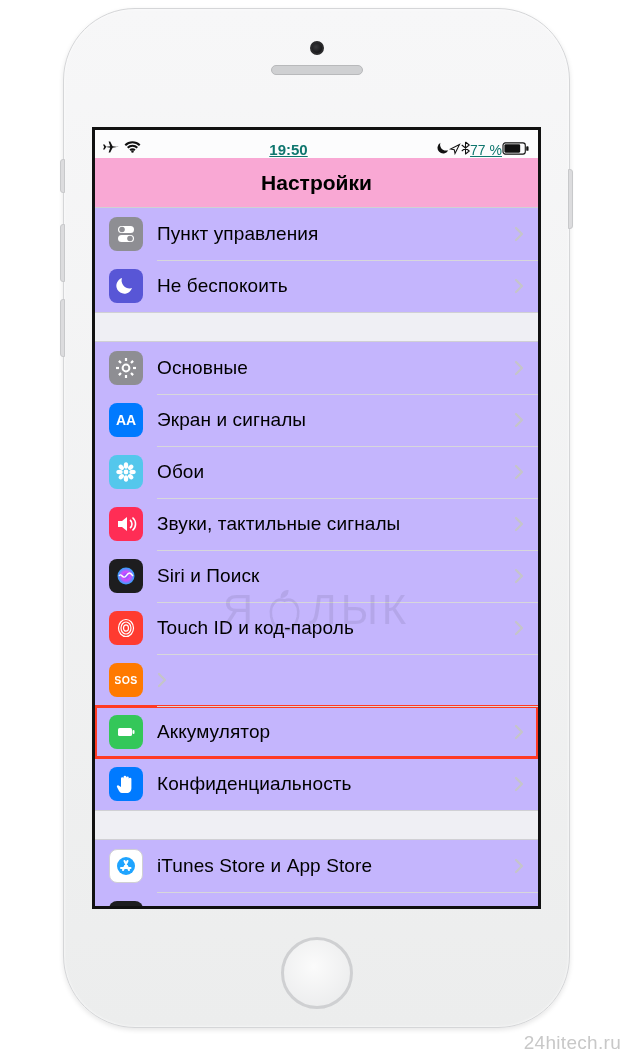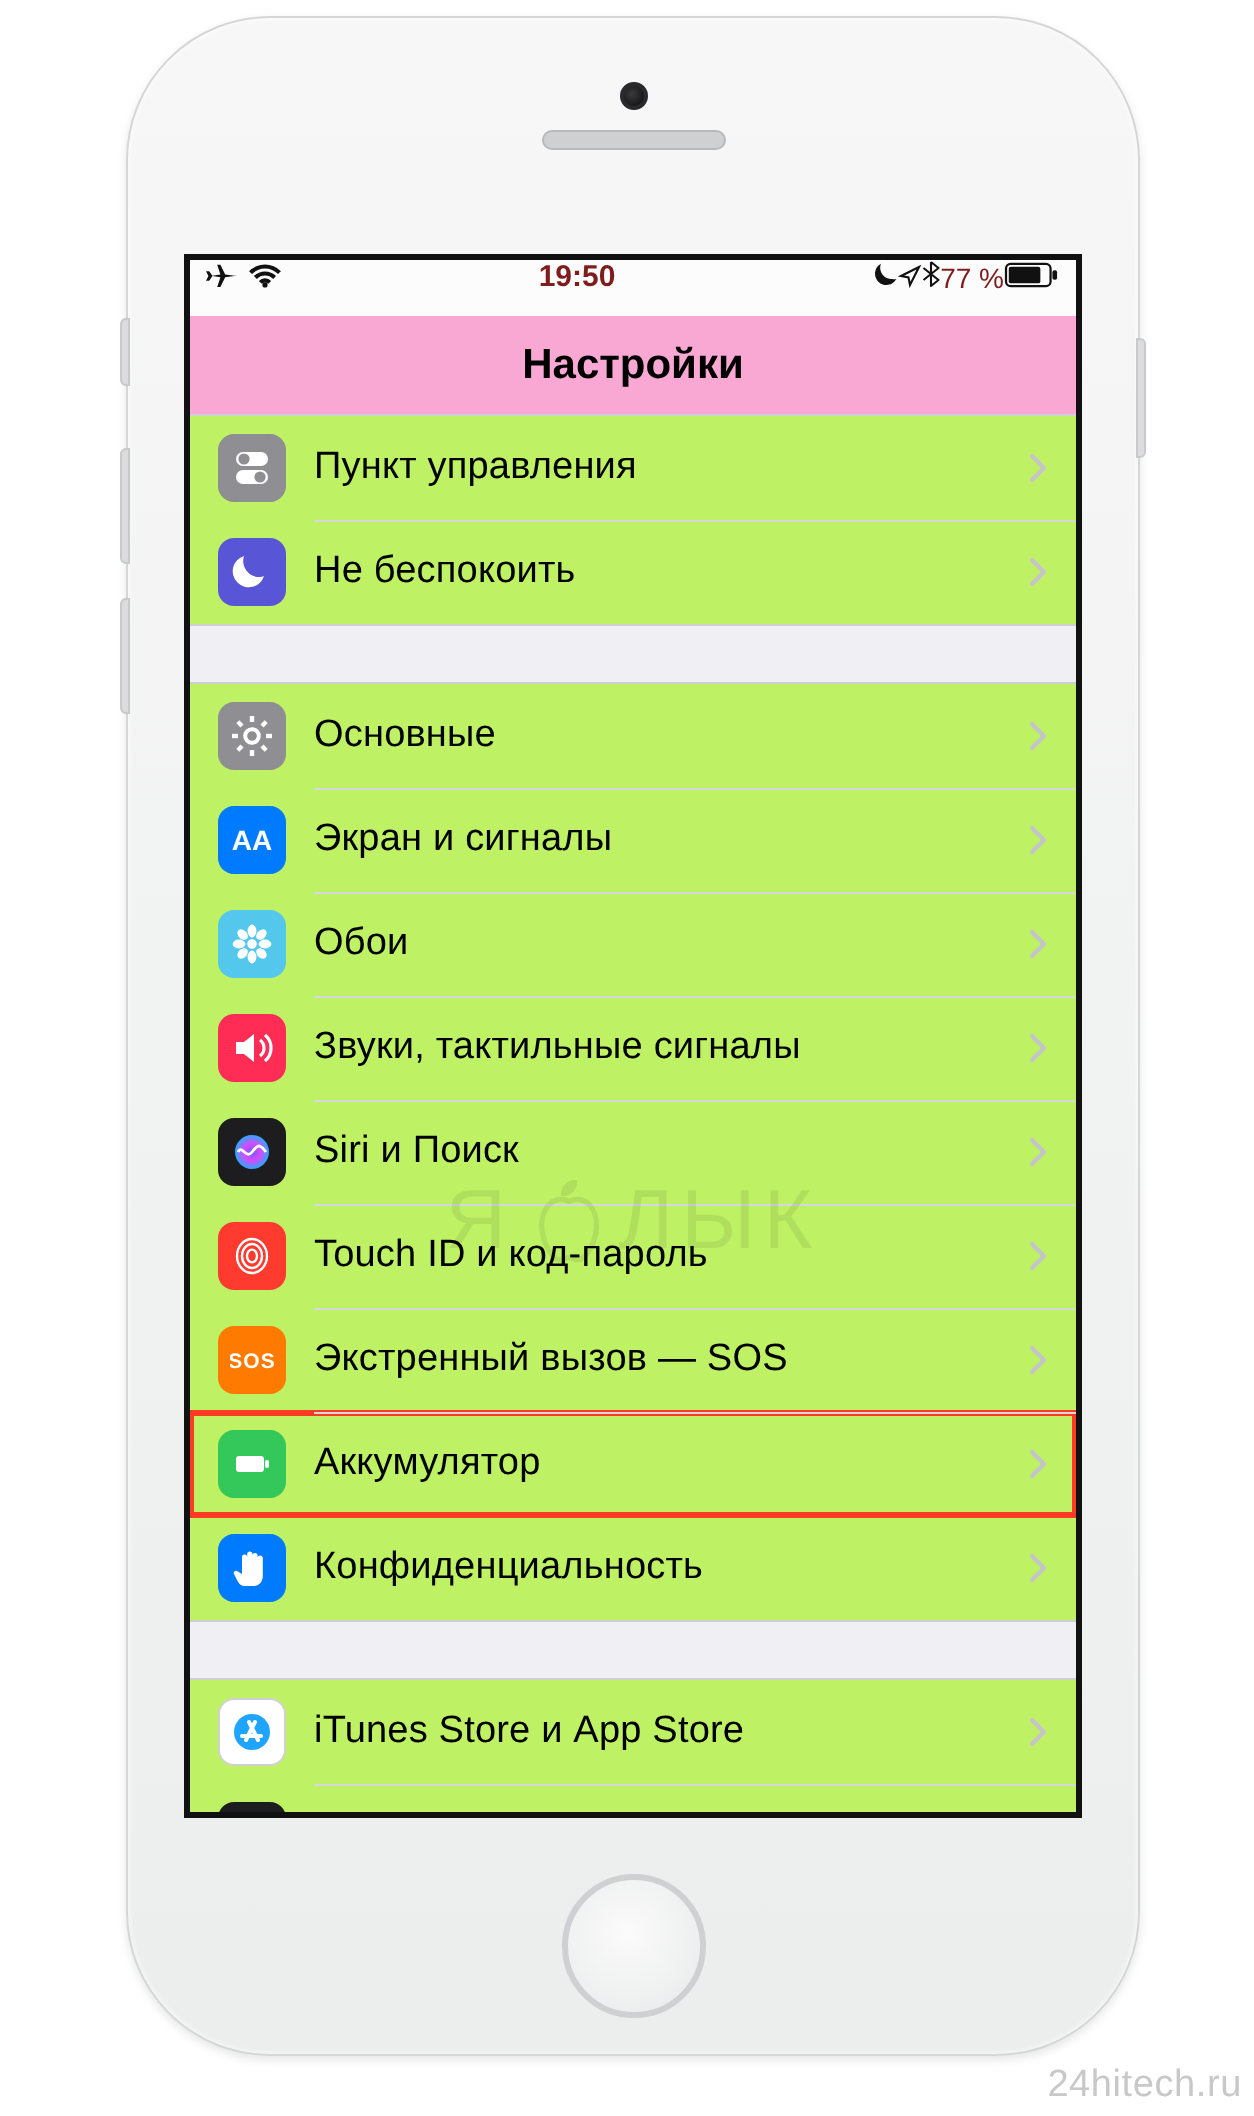--- a/index.html
+++ b/index.html
@@ -46,38 +46,38 @@
   .screen {
     position:absolute; left:28px; right:28px; top:118px; bottom:118px;
     background:#efeff4;
     border:3px solid #111;
     overflow:hidden;
   }
 
   
   .statusbar {
     height:28px; background:#fcfcfd;
-    display:flex; align-items:flex-start; justify-content:space-between;
-    padding:0 8px; font-size:14px; color:#7f1d1d;
+    display:flex; align-items:flex-end; justify-content:space-between;
+    padding:0 8px; font-size:14px; color:#0f766e;text-decoration:underline;
   }
   .sb-left, .sb-right { display:flex; align-items:center; gap:5px; }
   .sb-right { gap:0; }
   .sb-time { font-weight:600; font-size:15px; }
 
   
   .navtitle {
     height:50px; background:#f9a8d4;
     border-bottom:1px solid #d0d0d4;
     display:flex; align-items:center; justify-content:center;
     font-size:21px; font-weight:700; color:#000;
   }
 
   
   .scroll { position:absolute; top:78px; left:0; right:0; bottom:0; overflow:hidden; }
-  .group { margin-top:28px; background:#bef264; border-top:1px solid #d0d0d4; border-bottom:1px solid #d0d0d4; }
+  .group { margin-top:28px; background:#c4b5fd; border-top:1px solid #d0d0d4; border-bottom:1px solid #d0d0d4; }
   .group:first-child { margin-top:0; border-top:none; }
   .row {
     display:flex; align-items:center;
     height:52px; padding:0 14px 0 14px;
     position:relative;
   }
   .row + .row::before {
     content:""; position:absolute; left:62px; right:0; top:0;
     height:1px; background:#d7d7db;
   }
@@ -273,21 +273,20 @@
                   <use href="#ic-chev"></use>
                 </svg>
               </div>
             </div>
             <div class="row">
               <div class="appicon" style="background: rgb(255, 122, 0);">
                 <svg viewBox="0 0 22 22">
                   <use href="#ic-sos"></use>
                 </svg>
               </div>
-              <div class="label">Экстренный вызов — SOS</div>
               <div class="chev">
                 <svg viewBox="0 0 10 16">
                   <use href="#ic-chev"></use>
                 </svg>
               </div>
             </div>
             <div class="row highlight">
               <div class="appicon" style="background: rgb(52, 199, 89);">
                 <svg viewBox="0 0 22 22">
                   <use href="#ic-battery"></use>

